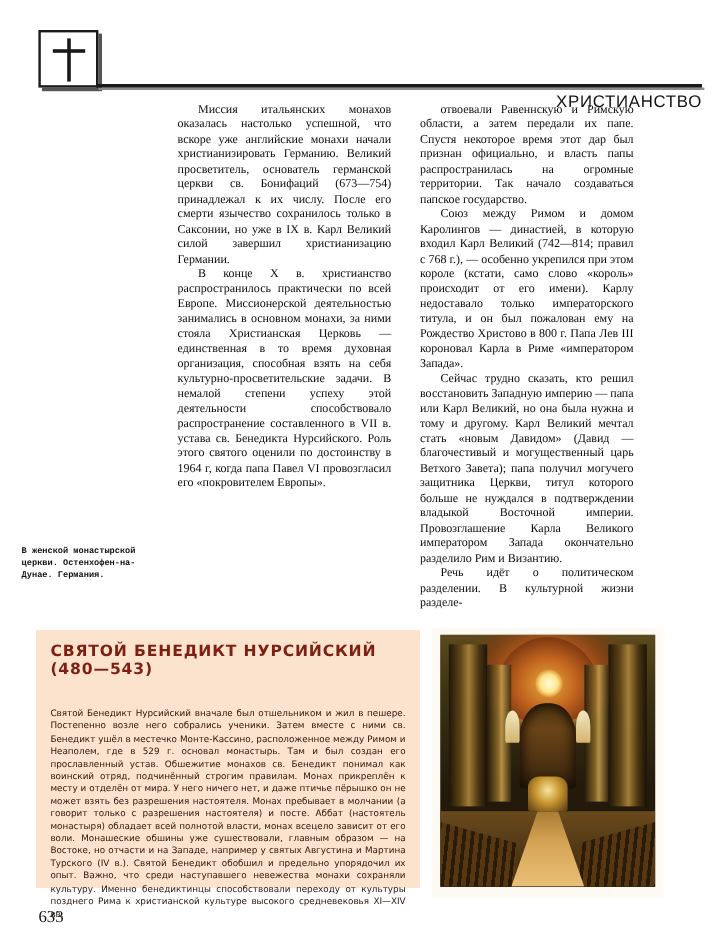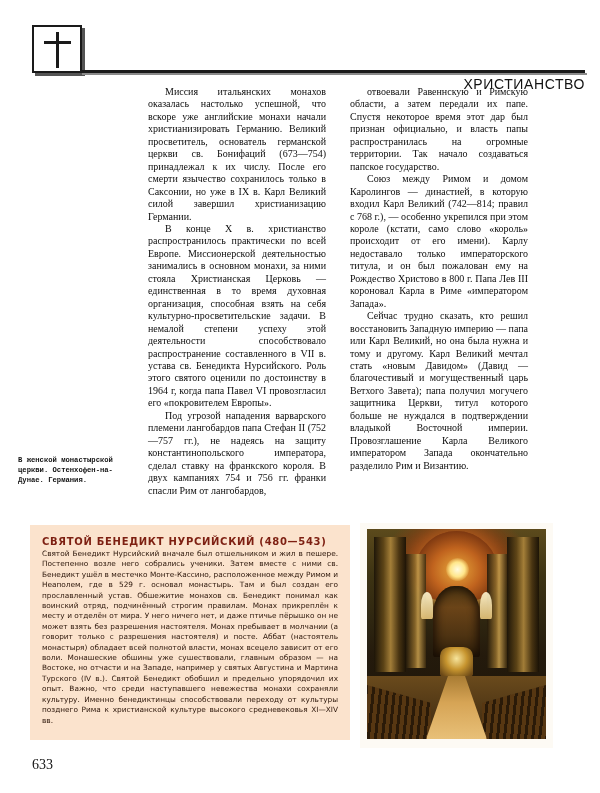--- a/index.html
+++ b/index.html
@@ -104,25 +104,25 @@
   #infobox {
     position: absolute;
     left: 30px; top: 525px;
     width: 320px; height: 215px;
     background: #fbe3cd;
     box-sizing: border-box;
     padding: 11px 12px 8px 12px;
   }
   #infobox-title {
     font-family: "DejaVu Sans", "Liberation Sans", sans-serif;
-    font-size: 10px;
+    font-size: 13px;
     font-weight: bold;
     letter-spacing: 0.7px;
     color: #7d1f11;
-    margin-bottom: 2px;
+    margin-bottom: 24px;
   }
   #infobox-body {
     font-family: "DejaVu Sans", "Liberation Sans", sans-serif;
     font-size: 7.35px;
     line-height: 10.4px;
     font-weight: normal;
     color: #2a1408;
     text-align: justify;
     text-align-last: left;
   }
@@ -236,27 +236,27 @@
     </div>
   </div>
   <div id="header-rule-shadow"></div>
   <div id="header-rule"></div>
   <div id="header-title">ХРИСТИАНСТВО</div>
 </div>
 
 <div class="col" id="col-left">
   <p>Миссия итальянских монахов оказалась настолько успешной, что вскоре уже английские монахи начали христианизировать Германию. Великий просветитель, основатель германской церкви св. Бонифаций (673—754) принадлежал к их числу. После его смерти язычество сохранилось только в Саксонии, но уже в IX в. Карл Великий силой завершил христианизацию Германии.</p>
   <p>В конце X в. христианство распространилось практически по всей Европе. Миссионерской деятельностью занимались в основном монахи, за ними стояла Христианская Церковь — единственная в то время духовная организация, способная взять на себя культурно-просветительские задачи. В немалой степени успеху этой деятельности способствовало распространение составленного в VII в. устава св. Бенедикта Нурсийского. Роль этого святого оценили по достоинству в 1964 г, когда папа Павел VI провозгласил его «покровителем Европы».</p>
-  <p>Под угрозой нападения варварского племени лангобардов папа Стефан II (752—757 гг.), не надеясь на защиту константинопольского императора, сделал ставку на франкского короля. В двух кампаниях 754 и 756 гг. франки спасли Рим от лангобардов,</p>
 </div>
 
 <div class="col" id="col-right">
   <p>отвоевали Равеннскую и Римскую области, а затем передали их папе. Спустя некоторое время этот дар был признан официально, и власть папы распространилась на огромные территории. Так начало создаваться папское государство.</p>
   <p>Союз между Римом и домом Каролингов — династией, в которую входил Карл Великий (742—814; правил с 768 г.), — особенно укрепился при этом короле (кстати, само слово «король» происходит от его имени). Карлу недоставало только императорского титула, и он был пожалован ему на Рождество Христово в 800 г. Папа Лев III короновал Карла в Риме «императором Запада».</p>
   <p>Сейчас трудно сказать, кто решил восстановить Западную империю — папа или Карл Великий, но она была нужна и тому и другому. Карл Великий мечтал стать «новым Давидом» (Давид — благочестивый и могущественный царь Ветхого Завета); папа получил могучего защитника Церкви, титул которого больше не нуждался в подтверждении владыкой Восточной империи. Провозглашение Карла Великого императором Запада окончательно разделило Рим и Византию.</p>
+  <p>Речь идёт о политическом разделении. В культурной жизни разделе-</p>
 </div>
 
 <div id="side-caption">В женской монастырской церкви. Остенхофен-на-Дунае. Германия.</div>
 
 <div id="infobox">
   <div id="infobox-title">СВЯТОЙ  БЕНЕДИКТ  НУРСИЙСКИЙ  (480—543)</div>
   <div id="infobox-body">Святой Бенедикт Нурсийский вначале был отшельником и жил в пешере. Постепенно возле него собрались ученики. Затем вместе с ними св. Бенедикт ушёл в местечко Монте-Кассино, расположенное между Римом и Неаполем, где в 529 г. основал монастырь. Там и был создан его прославленный устав. Обшежитие монахов св. Бенедикт понимал как воинский отряд, подчинённый строгим правилам. Монах прикреплён к месту и отделён от мира. У него ничего нет, и даже птичье пёрышко он не может взять без разрешения настоятеля. Монах пребывает в молчании (а говорит только с разрешения настоятеля) и посте. Аббат (настоятель монастыря) обладает всей полнотой власти, монах всецело зависит от его воли. Монашеские обшины уже сушествовали, главным образом — на Востоке, но отчасти и на Западе, например у святых Августина и Мартина Турского (IV в.). Святой Бенедикт обобшил и предельно упорядочил их опыт. Важно, что среди наступавшего невежества монахи сохраняли культуру. Именно бенедиктинцы способствовали переходу от культуры позднего Рима к христианской культуре высокого средневековья XI—XIV вв.</div>
 </div>
 
 <div id="photo-frame">

